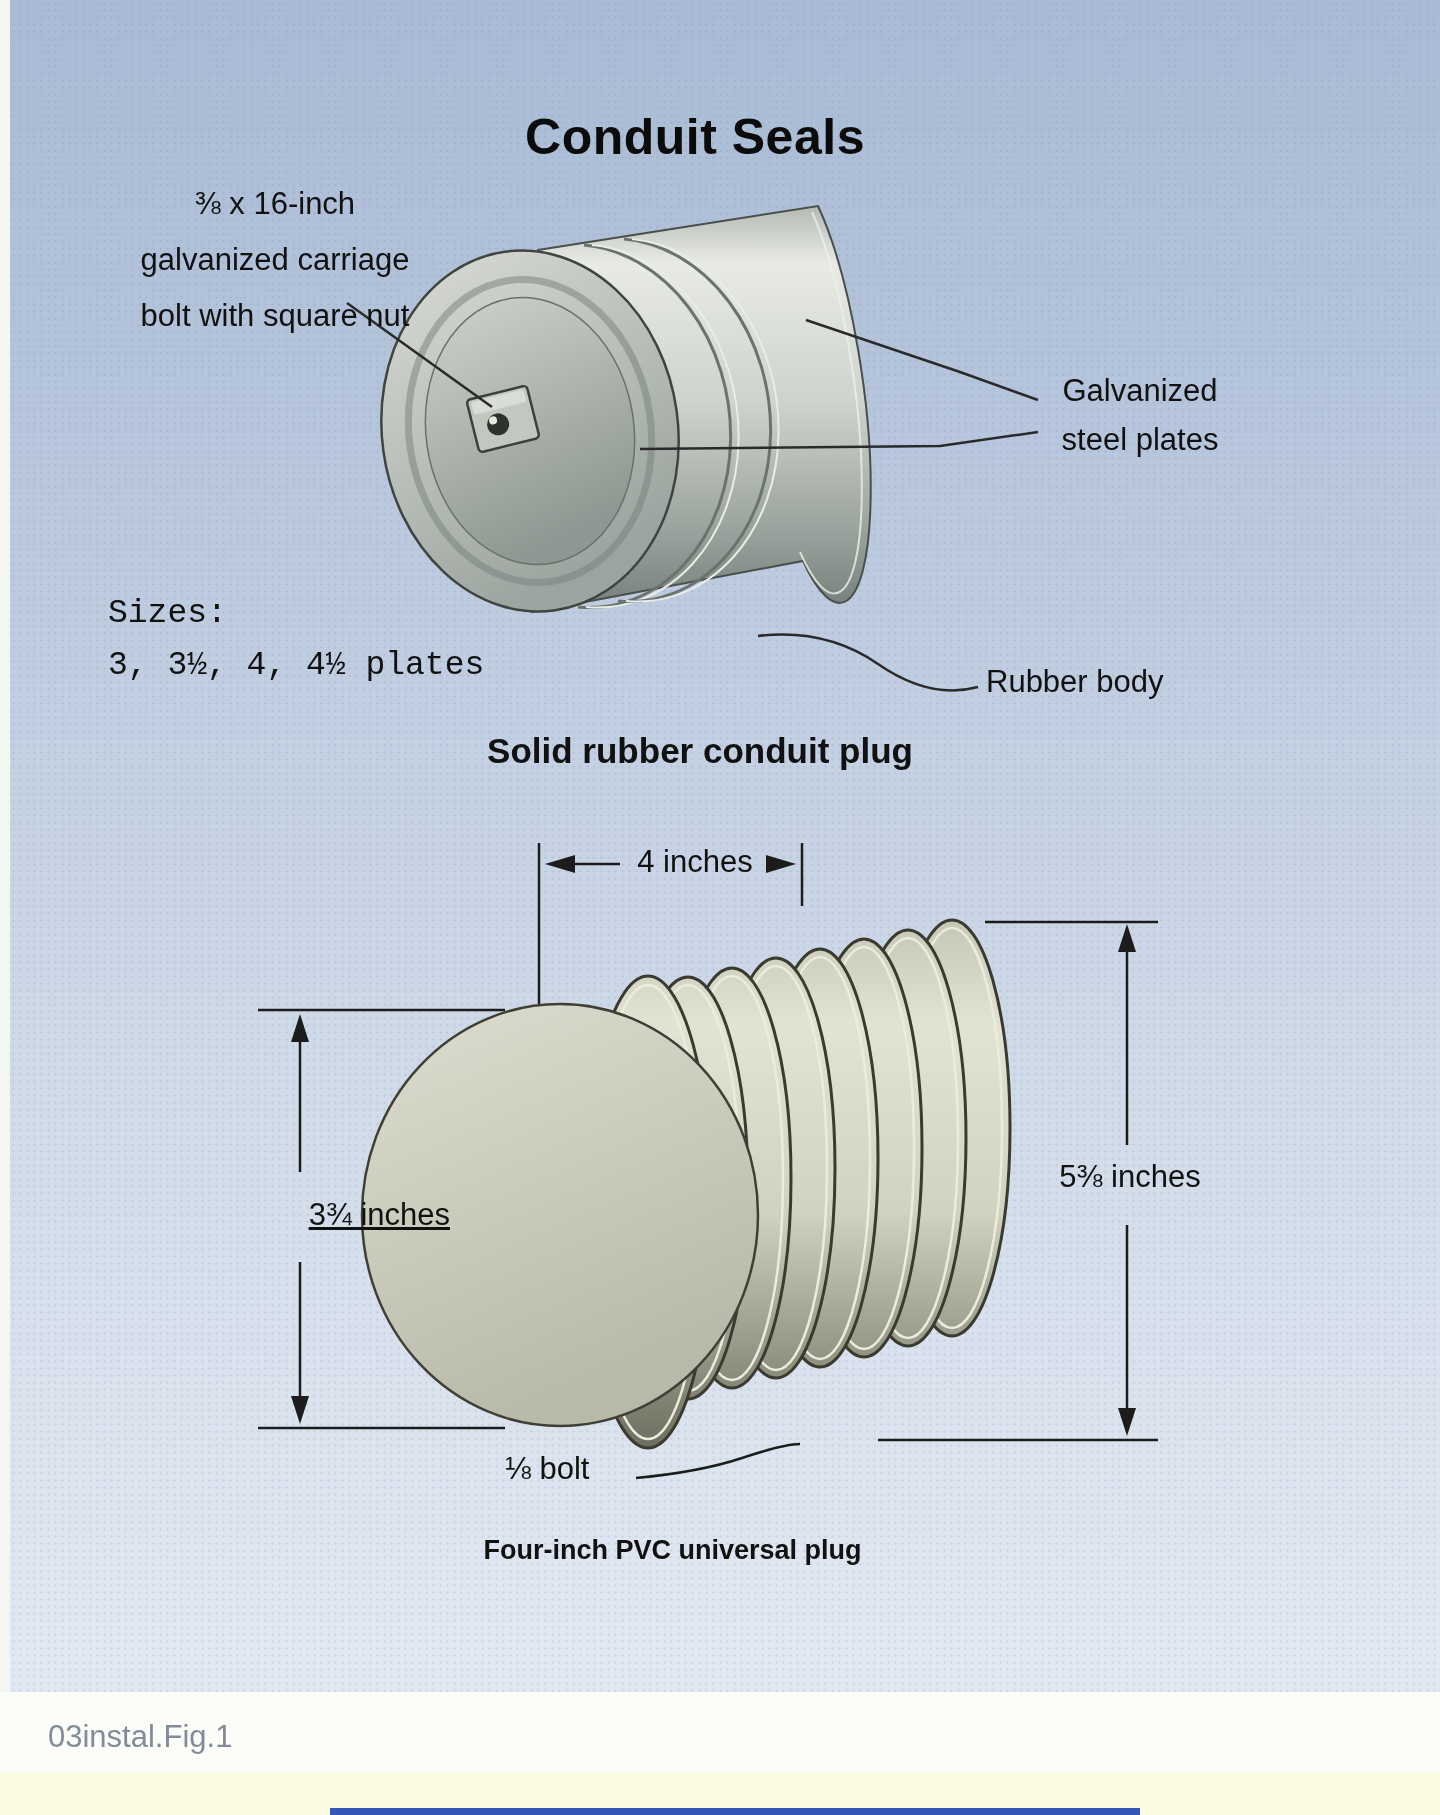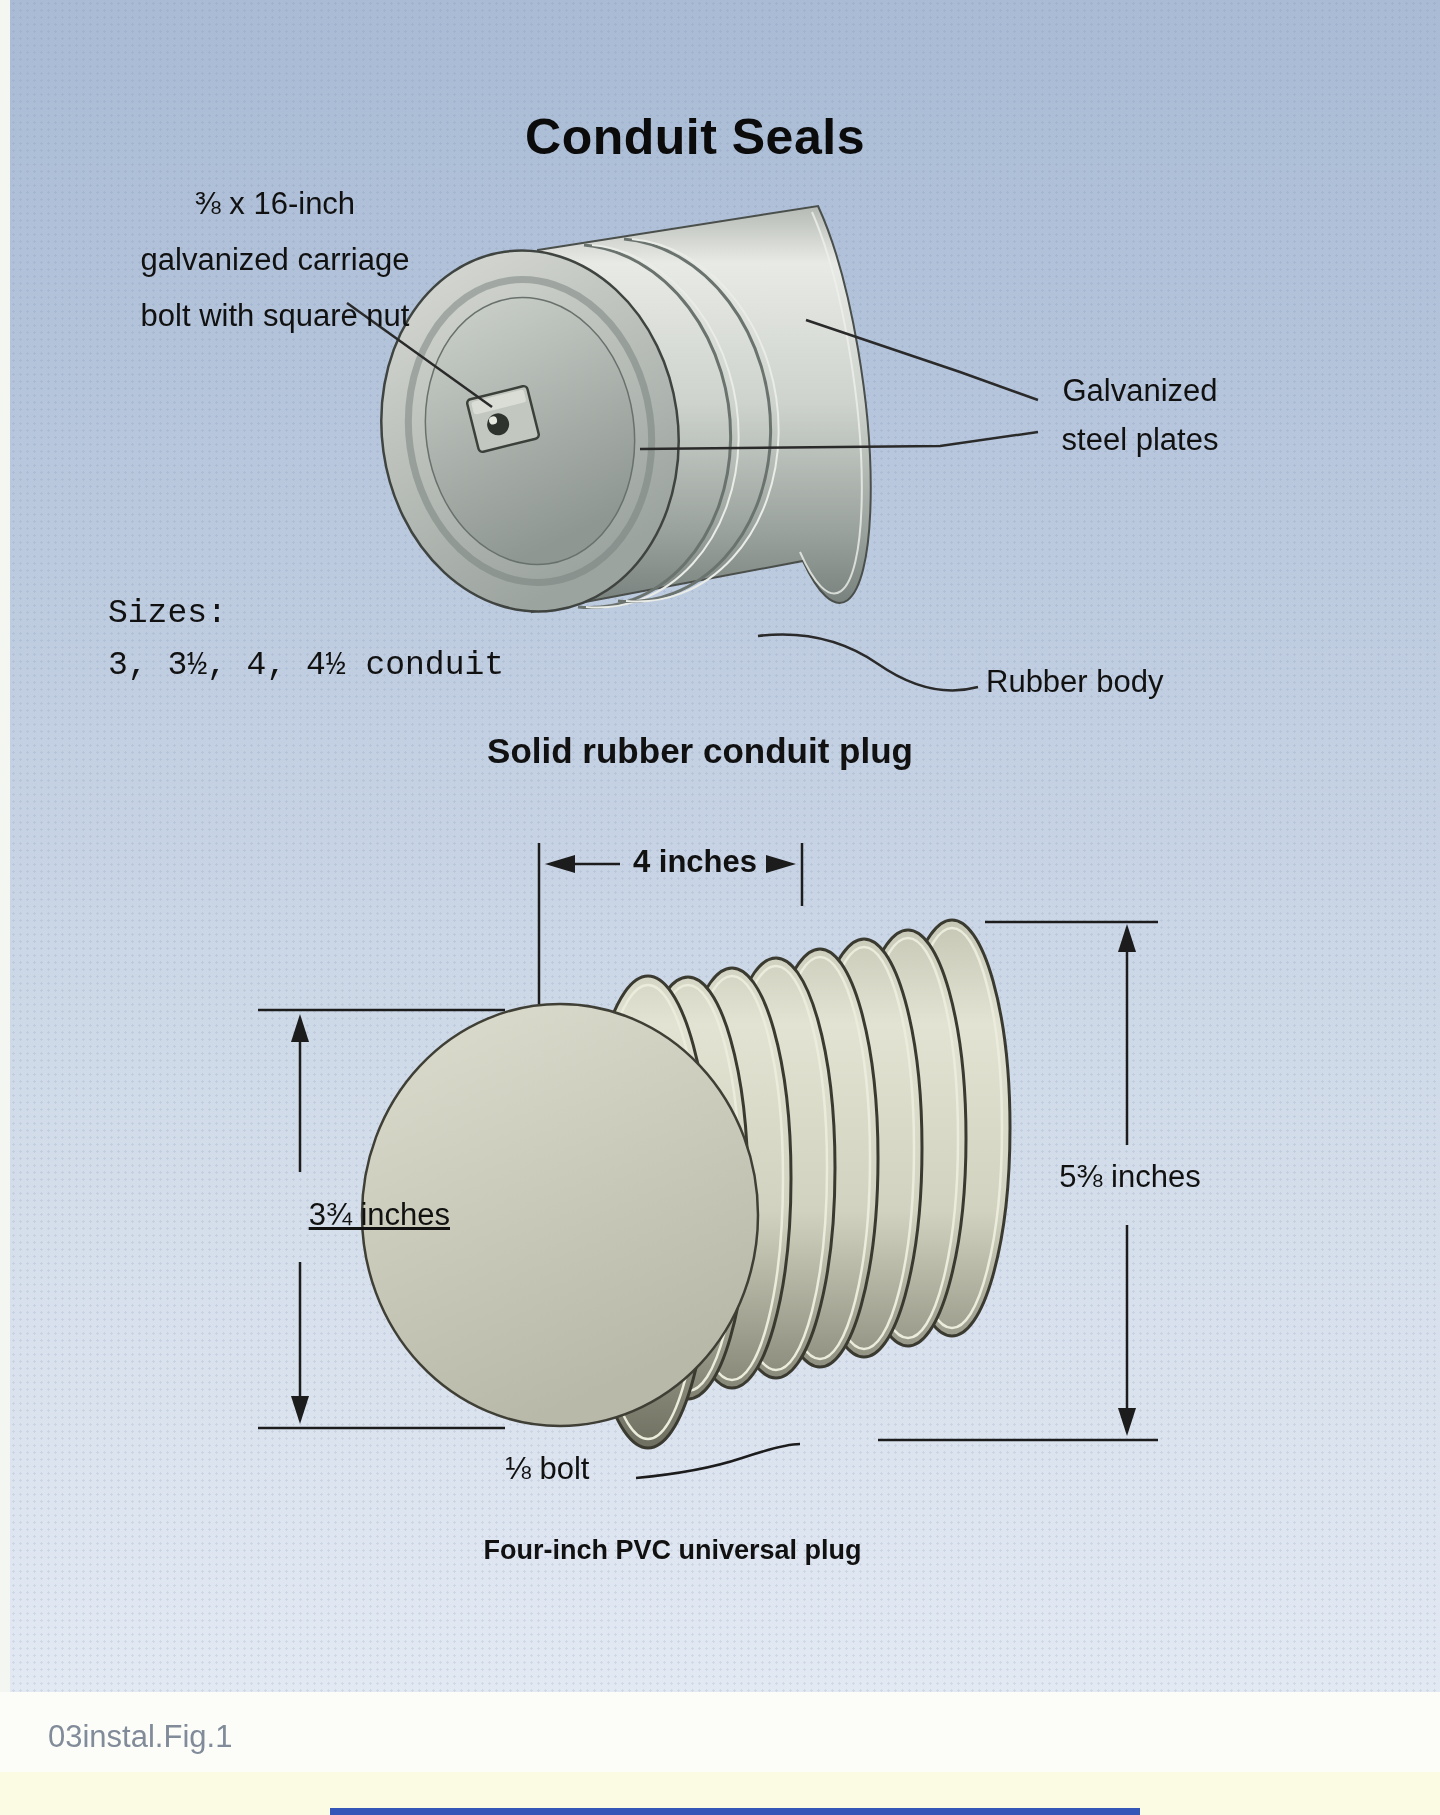--- a/index.html
+++ b/index.html
@@ -28,21 +28,21 @@
 
   svg.draw{position:absolute;left:0;top:0;}
 
   .lbl{position:absolute;color:#111111;font-size:31px;line-height:1.25;white-space:nowrap;}
   #title{left:0;top:106px;width:1390px;text-align:center;font-size:50px;font-weight:bold;color:#0b0b0b;letter-spacing:.5px;}
   #boltLabel{left:85px;top:176px;width:380px;text-align:center;line-height:56px;}
   #platesLabel{left:1040px;top:366px;width:200px;text-align:center;line-height:49px;white-space:normal;}
   #rubberLabel{left:986px;top:663px;}
   #sizesBlock{left:108px;top:588px;font-size:33px;line-height:52px;font-family:Liberation Mono, monospace;}
   #caption1{left:0;top:729px;width:1400px;text-align:center;font-size:35px;font-weight:bold;}
-  #dimWidth{left:560px;top:843px;width:270px;text-align:center;font-weight:bold;}
+  #dimWidth{left:560px;top:843px;width:270px;text-align:center;}
   #dimFace{left:150px;top:1196px;width:300px;text-align:right;text-decoration:underline;}
   #dimOuter{left:990px;top:1158px;width:280px;text-align:center;}
   #dimLip{left:505px;top:1450px;}
   #caption2{left:0;top:1534px;width:1345px;text-align:center;font-size:27px;font-weight:bold;}
   #footerCaption{left:48px;top:1718px;font-size:31px;color:#818b99;}
 </style>
 </head>
 <body>
 
 <div id="canvas">
@@ -174,21 +174,21 @@
     <span style="display:block">⅜ x 16-inch</span>
     <span style="display:block">galvanized carriage</span>
     <span style="display:block">bolt with square nut</span>
   </div>
 
   <div class="lbl" id="platesLabel">Galvanized steel plates</div>
   <div class="lbl" id="rubberLabel">Rubber body</div>
 
   <div class="lbl" id="sizesBlock">
     <span style="display:block">Sizes:</span>
-    <span style="display:block">3, 3½, 4, 4½ conduit</span>
+    <span style="display:block">3, 3½, 4, 4½ plates</span>
   </div>
 
   <div class="lbl" id="caption1">Solid rubber conduit plug</div>
 
   <div class="lbl" id="dimWidth">4 inches</div>
   <div class="lbl" id="dimFace">3¾ inches</div>
   <div class="lbl" id="dimOuter">5⅜ inches</div>
   <div class="lbl" id="dimLip">⅛ bolt</div>
 
   <div class="lbl" id="caption2">Four-inch PVC universal plug</div>

